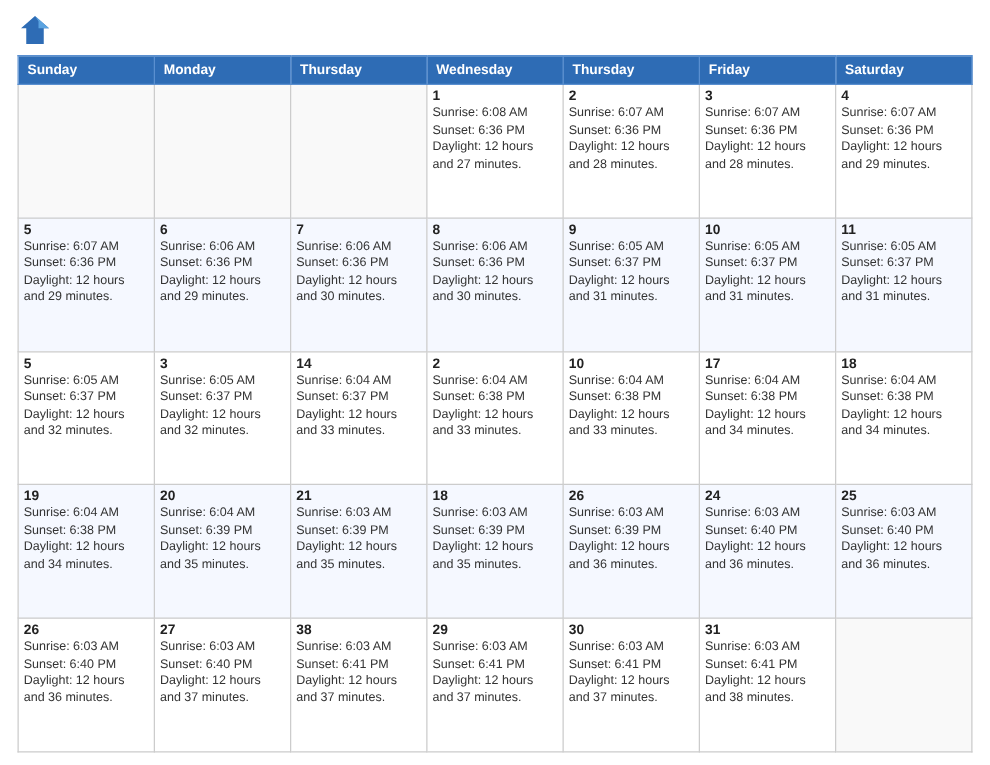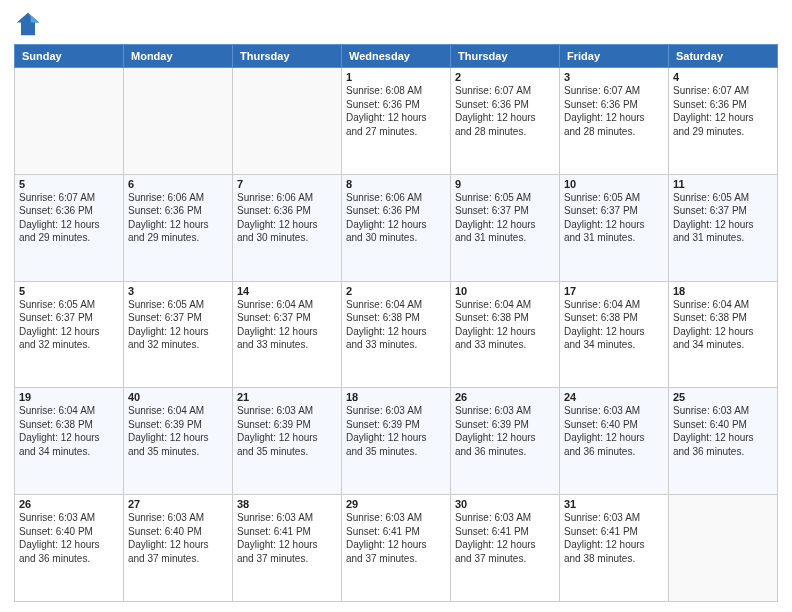--- a/index.html
+++ b/index.html
@@ -247,21 +247,21 @@
           </td>
         </tr>
         <tr>
           <td>
             <span class="day-num">19</span>
           <div class="day-info">
             Sunrise: 6:04 AM<br>Sunset: 6:38 PM<br>Daylight: 12 hours and 34 minutes.
           </div>
           </td>
           <td>
-            <span class="day-num">40</span>
+            <span class="day-num">20</span>
           <div class="day-info">
             Sunrise: 6:04 AM<br>Sunset: 6:39 PM<br>Daylight: 12 hours and 35 minutes.
           </div>
           </td>
           <td>
             <span class="day-num">21</span>
           <div class="day-info">
             Sunrise: 6:03 AM<br>Sunset: 6:39 PM<br>Daylight: 12 hours and 35 minutes.
           </div>
           </td>

